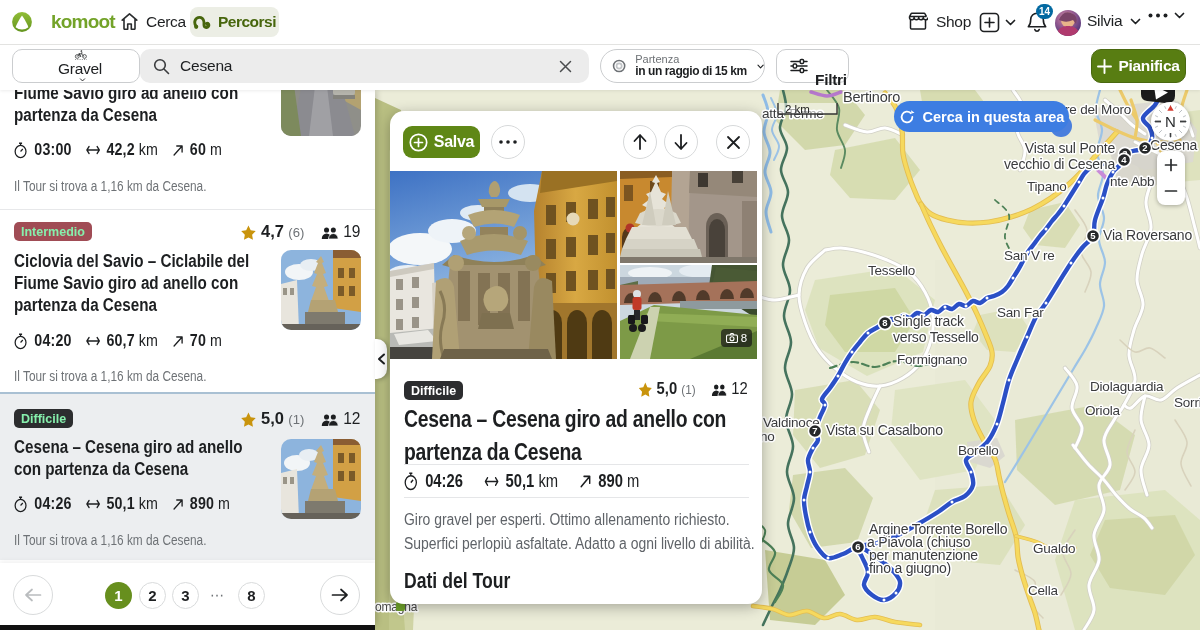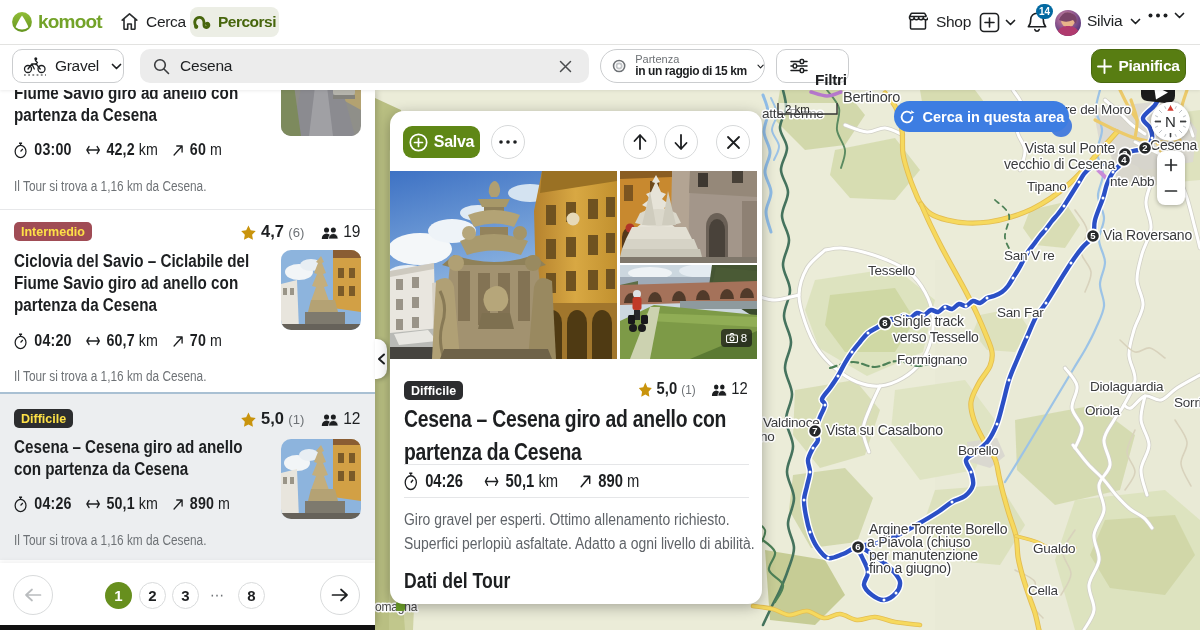--- a/index.html
+++ b/index.html
@@ -19,21 +19,21 @@
 .tb-btn { position:absolute; top:4px; height:34px; border:1px solid #cbcdcf; border-radius:10px; background:#fff; display:flex; align-items:center; color:#1d1f21; }
 #search { position:absolute; left:140px; top:4px; width:449px; height:34px; background:#ececec; border-radius:10px; display:flex; align-items:center; color:#1d1f21; font-size:15.5px; letter-spacing:-0.2px; }
 #pianifica { position:absolute; left:1091px; top:4px; width:95px; height:34px; background:#587d12; border:1px solid #49680f; border-radius:10px; color:#fff; font-weight:bold; font-size:15.5px; letter-spacing:-0.3px; display:flex; align-items:center; justify-content:center; gap:6px; }
 
 #sidebar { position:absolute; left:0; top:90px; width:375px; height:535px; background:#fff; z-index:20; overflow:hidden; box-shadow:2px 0 6px rgba(0,0,0,0.18); }
 #sb-black { position:absolute; left:0; top:625px; width:375px; height:5px; background:#111; z-index:26; }
 .titem { position:absolute; left:0; width:375px; background:#fff; }
 .t-title { position:absolute; left:14px; font-size:17.5px; font-weight:bold; color:#1d1f21; line-height:22px; white-space:nowrap; transform:scaleX(0.87); transform-origin:left top; }
 .t-gray { position:absolute; left:14px; font-size:14px; color:#6e7276; white-space:nowrap; transform:scaleX(0.845); transform-origin:left top; }
 .t-thumb { position:absolute; left:281px; width:80px; height:80px; border-radius:10px; overflow:hidden; }
-.t-badge { position:absolute; left:14px; height:19px; border-radius:5px; color:#fde047; font-size:12.5px; font-weight:bold; display:flex; align-items:center; padding:0 7px; }
+.t-badge { position:absolute; left:14px; height:19px; border-radius:5px; color:#86efac; font-size:12.5px; font-weight:bold; display:flex; align-items:center; padding:0 7px; }
 .t-stats { position:absolute; left:13px; display:flex; align-items:center; font-size:16px; color:#1d1f21; transform:scaleX(0.89); transform-origin:left top; }
 .t-stats b { font-weight:bold; letter-spacing:0.2px; }
 .t-rate { position:absolute; display:flex; align-items:center; font-size:16px; color:#1d1f21; transform:scaleX(0.97); transform-origin:right center; }
 .divid { position:absolute; left:0; width:375px; height:1px; background:#e7e8ea; }
 
 #pager { position:absolute; left:0; top:473px; width:375px; height:62px; background:#fff; box-shadow:0 -2px 5px rgba(0,0,0,0.06); }
 .pcirc { position:absolute; border-radius:50%; display:flex; align-items:center; justify-content:center; }
 
 #card { position:absolute; left:390px; top:111px; width:372px; height:493px; background:#fff; border-radius:14px; box-shadow:0 3px 14px rgba(0,0,0,0.3); z-index:25; overflow:hidden; }
 #salva { position:absolute; left:13px; top:15px; width:77px; height:32px; background:#5f8716; border-radius:9px; color:#fff; font-weight:bold; font-size:16px; letter-spacing:-0.3px; display:flex; align-items:center; justify-content:center; gap:6px; }
@@ -598,21 +598,21 @@
     <div style="position:absolute;left:14px;top:386px;width:345px;height:1px;background:#e5e6e8;"></div>
     <div id="c-desc">Giro gravel per esperti. Ottimo allenamento richiesto.<br>Superfici perlopiù asfaltate. Adatto a ogni livello di abilità.</div>
     <div id="c-dati">Dati del Tour</div>
   </div>
   <div id="collapse">
     <svg width="9" height="12" viewBox="0 0 9 12">
         <path d="M7,1.5 L2,6 l5,4.5" stroke="#1d1f21" stroke-width="2" fill="none" stroke-linecap="round" stroke-linejoin="round"></path>
       </svg>
   </div>
   <div id="navbar">
-    <div class="nav-item" style="left:11px;top:11px;gap:5px;">
+    <div class="nav-item" style="left:11px;top:11px;gap:18px;">
       <svg width="22" height="22" viewBox="0 0 30 30">
         <defs>
             <linearGradient id="kg" x1="0" y1="0" x2="0" y2="1">
               <stop offset="0" stop-color="#91bd37"></stop>
               <stop offset="1" stop-color="#64951f"></stop>
             </linearGradient>
           </defs>
         <circle cx="15" cy="15" r="13.5" fill="url(#kg)"></circle>
         <path d="M15,6.3 C16.5,8.5 21.2,15.5 23.7,22.1 A13.5,13.5 0 0 1 6.3,22.1 C8.8,15.5 13.5,8.5 15,6.3 Z" fill="#fff"></path>
       </svg>
@@ -672,21 +672,21 @@
           <circle cx="2.5" cy="2.5" r="2" fill="#1d1f21"></circle>
           <circle cx="10" cy="2.5" r="2" fill="#1d1f21"></circle>
           <circle cx="17.5" cy="2.5" r="2" fill="#1d1f21"></circle>
         </svg>
       <svg width="11" height="7" viewBox="0 0 11 7" style="margin-left:6px">
           <path d="M1.5,1.5 l4,4 4,-4" stroke="#1d1f21" stroke-width="1.7" fill="none" stroke-linecap="round" stroke-linejoin="round"></path>
         </svg>
     </div>
   </div>
   <div id="toolbar">
-    <div class="tb-btn" style="left:12px;width:112px;">
+    <div class="tb-btn" style="left:12px;width:128px;flex-direction:column;">
       <svg width="24" height="19" viewBox="0 0 24 19" style="margin-left:10px">
           <circle cx="5" cy="12" r="3.5" fill="none" stroke="#1d1f21" stroke-width="1.3"></circle>
           <circle cx="18.5" cy="12" r="3.5" fill="none" stroke="#1d1f21" stroke-width="1.3"></circle>
           <path d="M5,12 L8.8,7 h4.4 l4,5 M8.8,7 L11.3,12 z" fill="none" stroke="#1d1f21" stroke-width="1.3" stroke-linecap="round" stroke-linejoin="round"></path>
           <circle cx="12.8" cy="1.8" r="1.5" fill="#1d1f21"></circle>
           <path d="M12.5,3.5 l1.8,2 -1.5,2" fill="none" stroke="#1d1f21" stroke-width="1.4" stroke-linecap="round"></path>
           <path d="M1,18 h22" stroke="#1d1f21" stroke-width="1.2" stroke-dasharray="1.8,2.4"></path>
         </svg>
       <span style="font-size:15.5px;margin-left:8px;letter-spacing:-0.3px;">Gravel</span>
       <svg width="11" height="7" viewBox="0 0 11 7" style="margin-left:12px">

